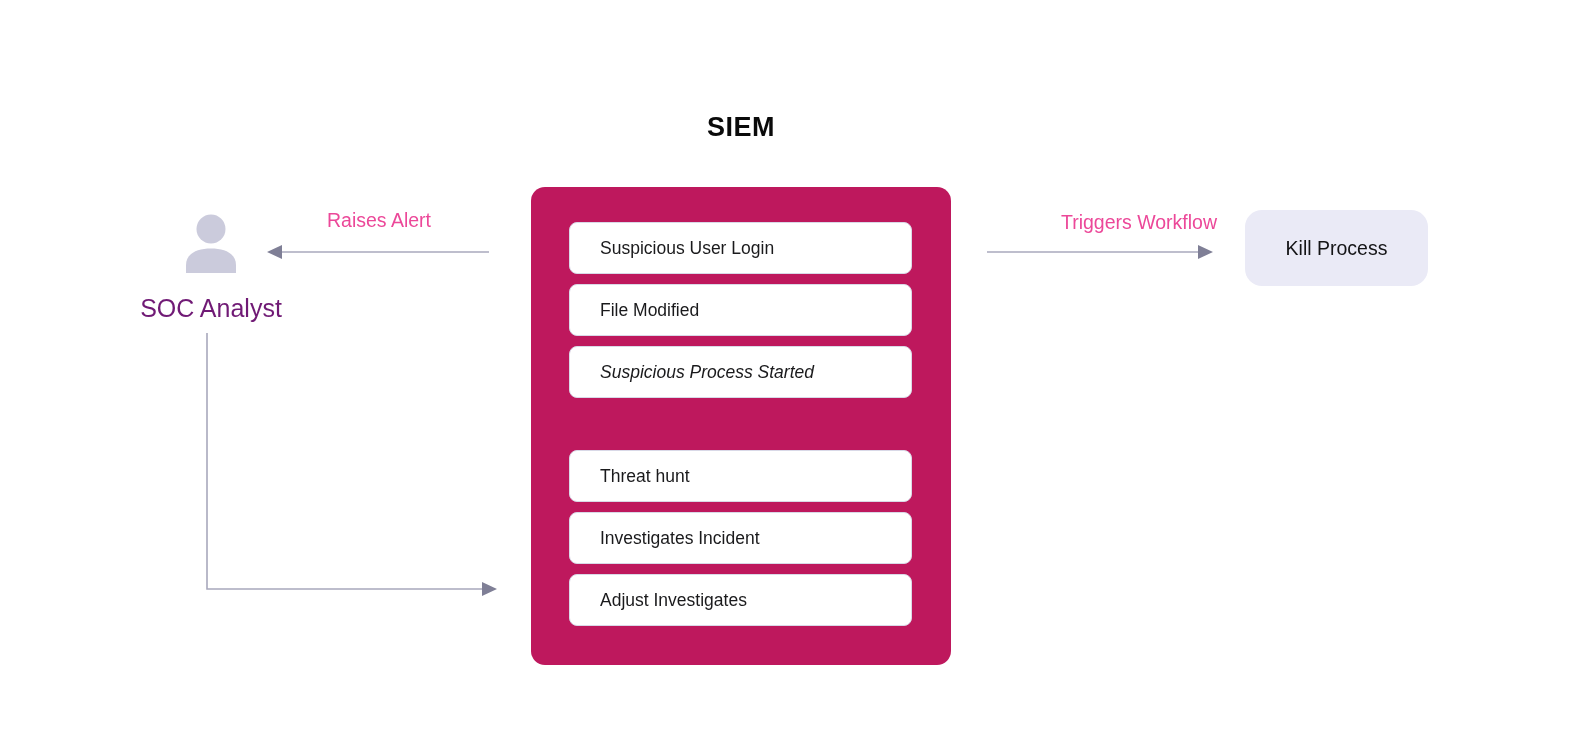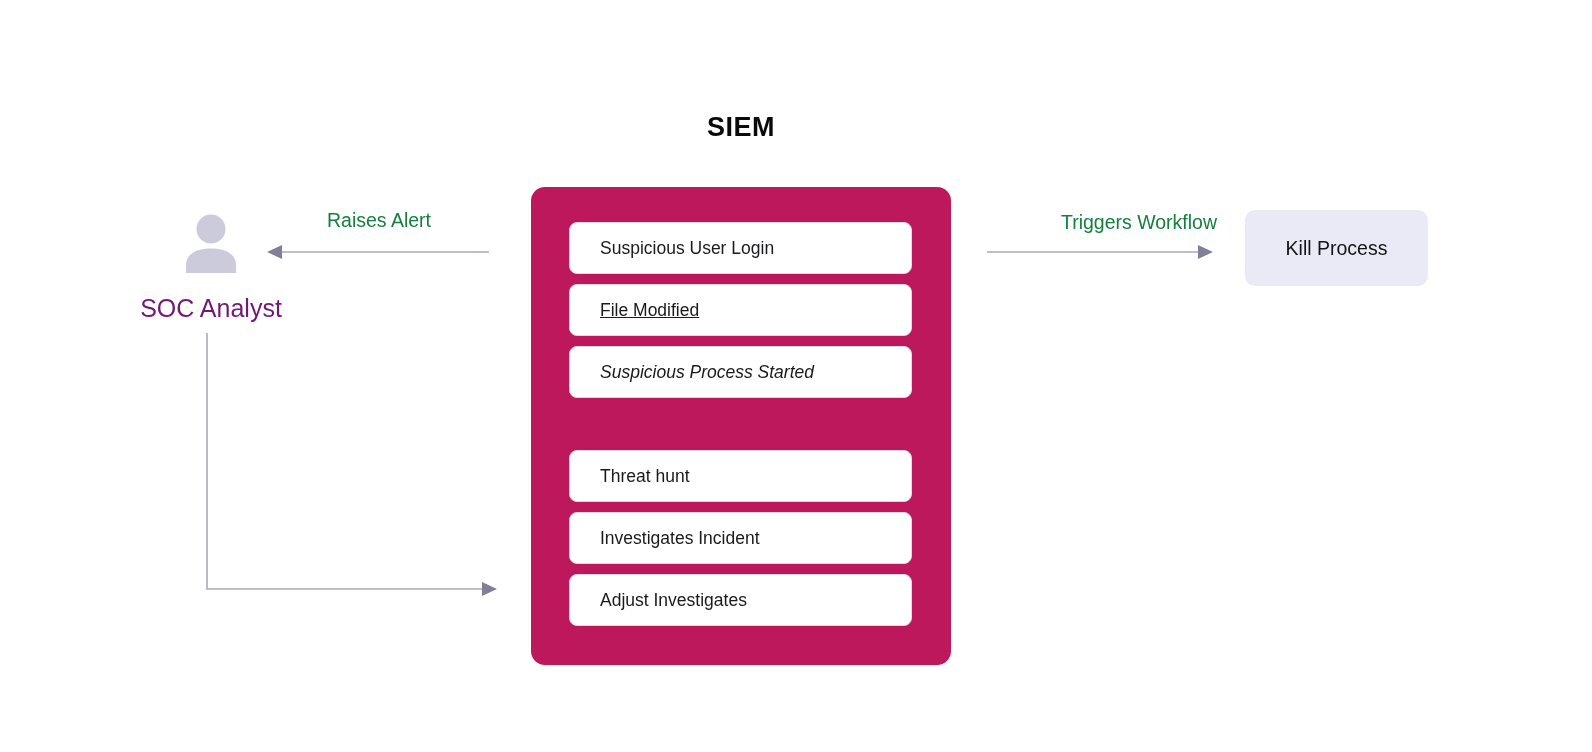--- a/index.html
+++ b/index.html
@@ -45,21 +45,21 @@
     background: #ffffff;
     border: 1px solid #d9d9e7;
     border-radius: 8px;
     display: flex;
     align-items: center;
     padding-left: 30px;
     font-size: 17.5px;
     color: #1a1a1c;
   }
   .card-0 { top: 35px; }
-  .card-1 { top: 97px; text-decoration: underline; }
+  .card-1 { top: 97px; }
   .card-2 { top: 159px; font-style: italic; }
   .card-3 { top: 263px; }
   .card-4 { top: 325px; }
   .card-5 { top: 387px; }
   .actor {
     position: absolute;
     left: 111px; top: 212px;
     width: 200px;
     display: flex;
     flex-direction: column;
@@ -70,31 +70,31 @@
     margin-top: 20px;
     font-size: 25px;
     color: #701a75;
     white-space: nowrap;
   }
   .edge-label {
     position: absolute;
     width: 240px;
     text-align: center;
     font-size: 19.5px;
-    color: #15803d;
+    color: #ec4899;
     white-space: nowrap;
   }
   .raises-alert-label { left: 259px; top: 209px; }
   .triggers-workflow-label { left: 977px; top: 211px; text-align: right; }
   .workflow-node {
     position: absolute;
     left: 1245px; top: 210px;
     width: 183px; height: 76px;
     background: #eaeaf6;
-    border-radius: 10px;
+    border-radius: 17px;
     display: flex;
     align-items: center;
     justify-content: center;
     font-size: 19.5px;
     color: #141416;
   }
 </style>
 </head>
 <body>
 

